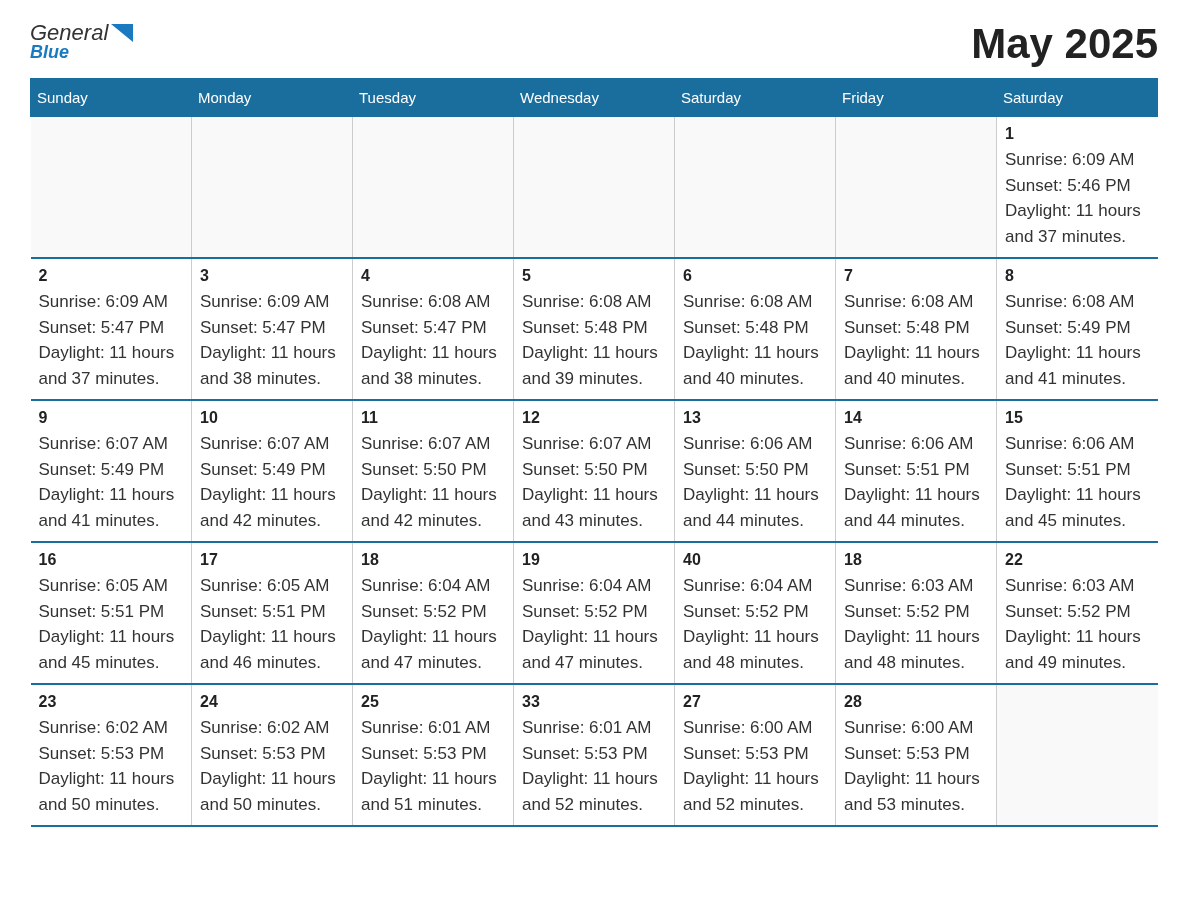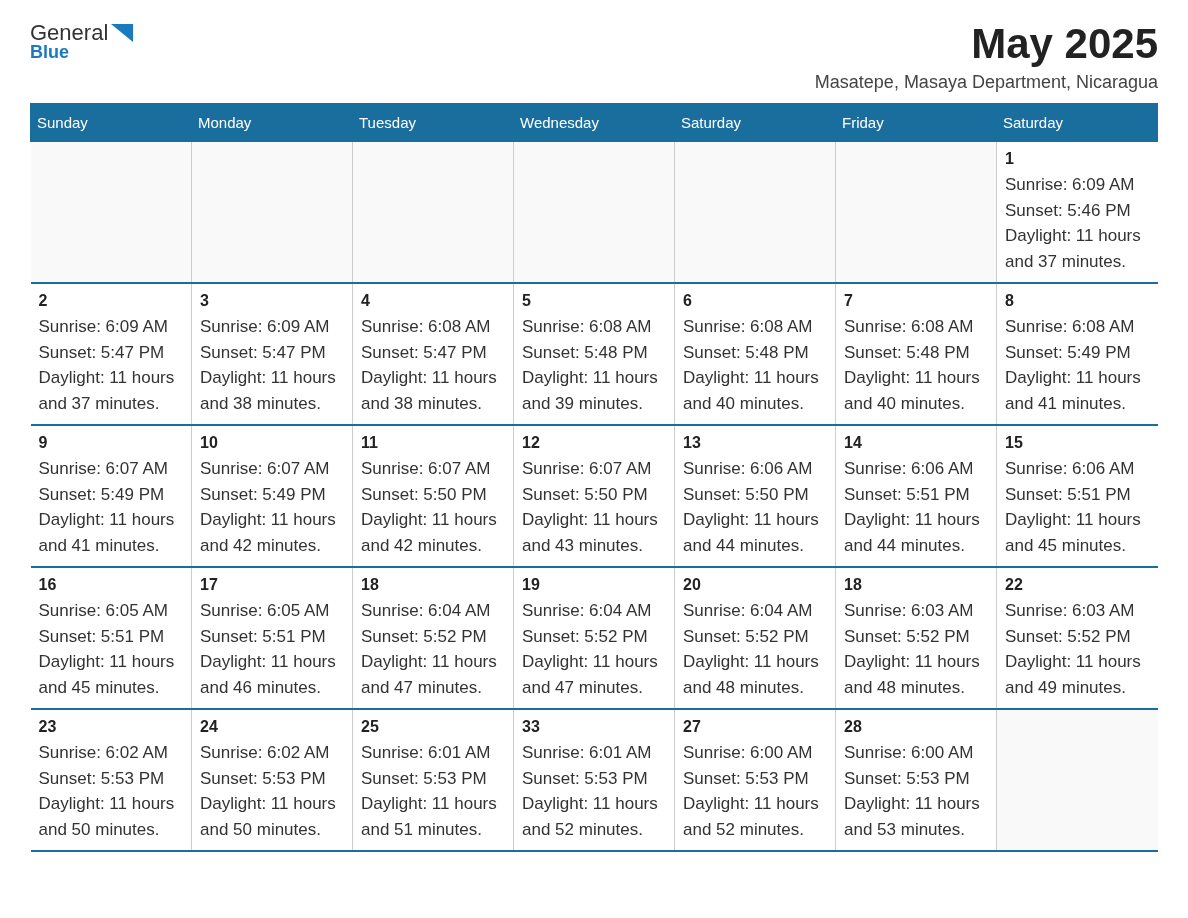--- a/index.html
+++ b/index.html
@@ -12,20 +12,21 @@
     }
     .header {
       display: flex;
       justify-content: space-between;
       align-items: flex-start;
       margin-bottom: 10px;
     }
     .logo {
       display: flex;
       gap: 4px;
+      font-style: italic;
     }
     .logo-text-general {
       font-size: 22px;
       color: #333;
       font-weight: normal;
     }
     .logo-text-blue {
       font-size: 18px;
       color: #1a7abf;
       font-weight: bold;
@@ -102,21 +103,20 @@
           <svg width="22" height="18" viewBox="0 0 22 18">
             <polygon points="0,0 22,0 22,18" fill="#1a7abf"></polygon>
           </svg>
         </div>
       </div>
       <span class="logo-text-blue" style="margin-top:-4px;">Blue</span>
     </div>
   </div>
   <div class="title-block">
     <div class="month-title">May 2025</div>
-    <div class="location">Masatepe, Masaya Department, Nicaragua</div>
   </div>
 </div>
 
 <table>
   <thead>
     <tr>
     <th>Sunday</th>
         <th>Monday</th>
         <th>Tuesday</th>
         <th>Wednesday</th>
@@ -247,21 +247,21 @@
 Sunset: 5:52 PM
 Daylight: 11 hours and 47 minutes.</div>
         </td>
         <td>
           <span class="day-num">19</span>
           <div class="day-info" style="white-space: pre-line;">Sunrise: 6:04 AM
 Sunset: 5:52 PM
 Daylight: 11 hours and 47 minutes.</div>
         </td>
         <td>
-          <span class="day-num">20</span>
+          <span class="day-num">40</span>
           <div class="day-info" style="white-space: pre-line;">Sunrise: 6:04 AM
 Sunset: 5:52 PM
 Daylight: 11 hours and 48 minutes.</div>
         </td>
         <td>
           <span class="day-num">18</span>
           <div class="day-info" style="white-space: pre-line;">Sunrise: 6:03 AM
 Sunset: 5:52 PM
 Daylight: 11 hours and 48 minutes.</div>
         </td>

